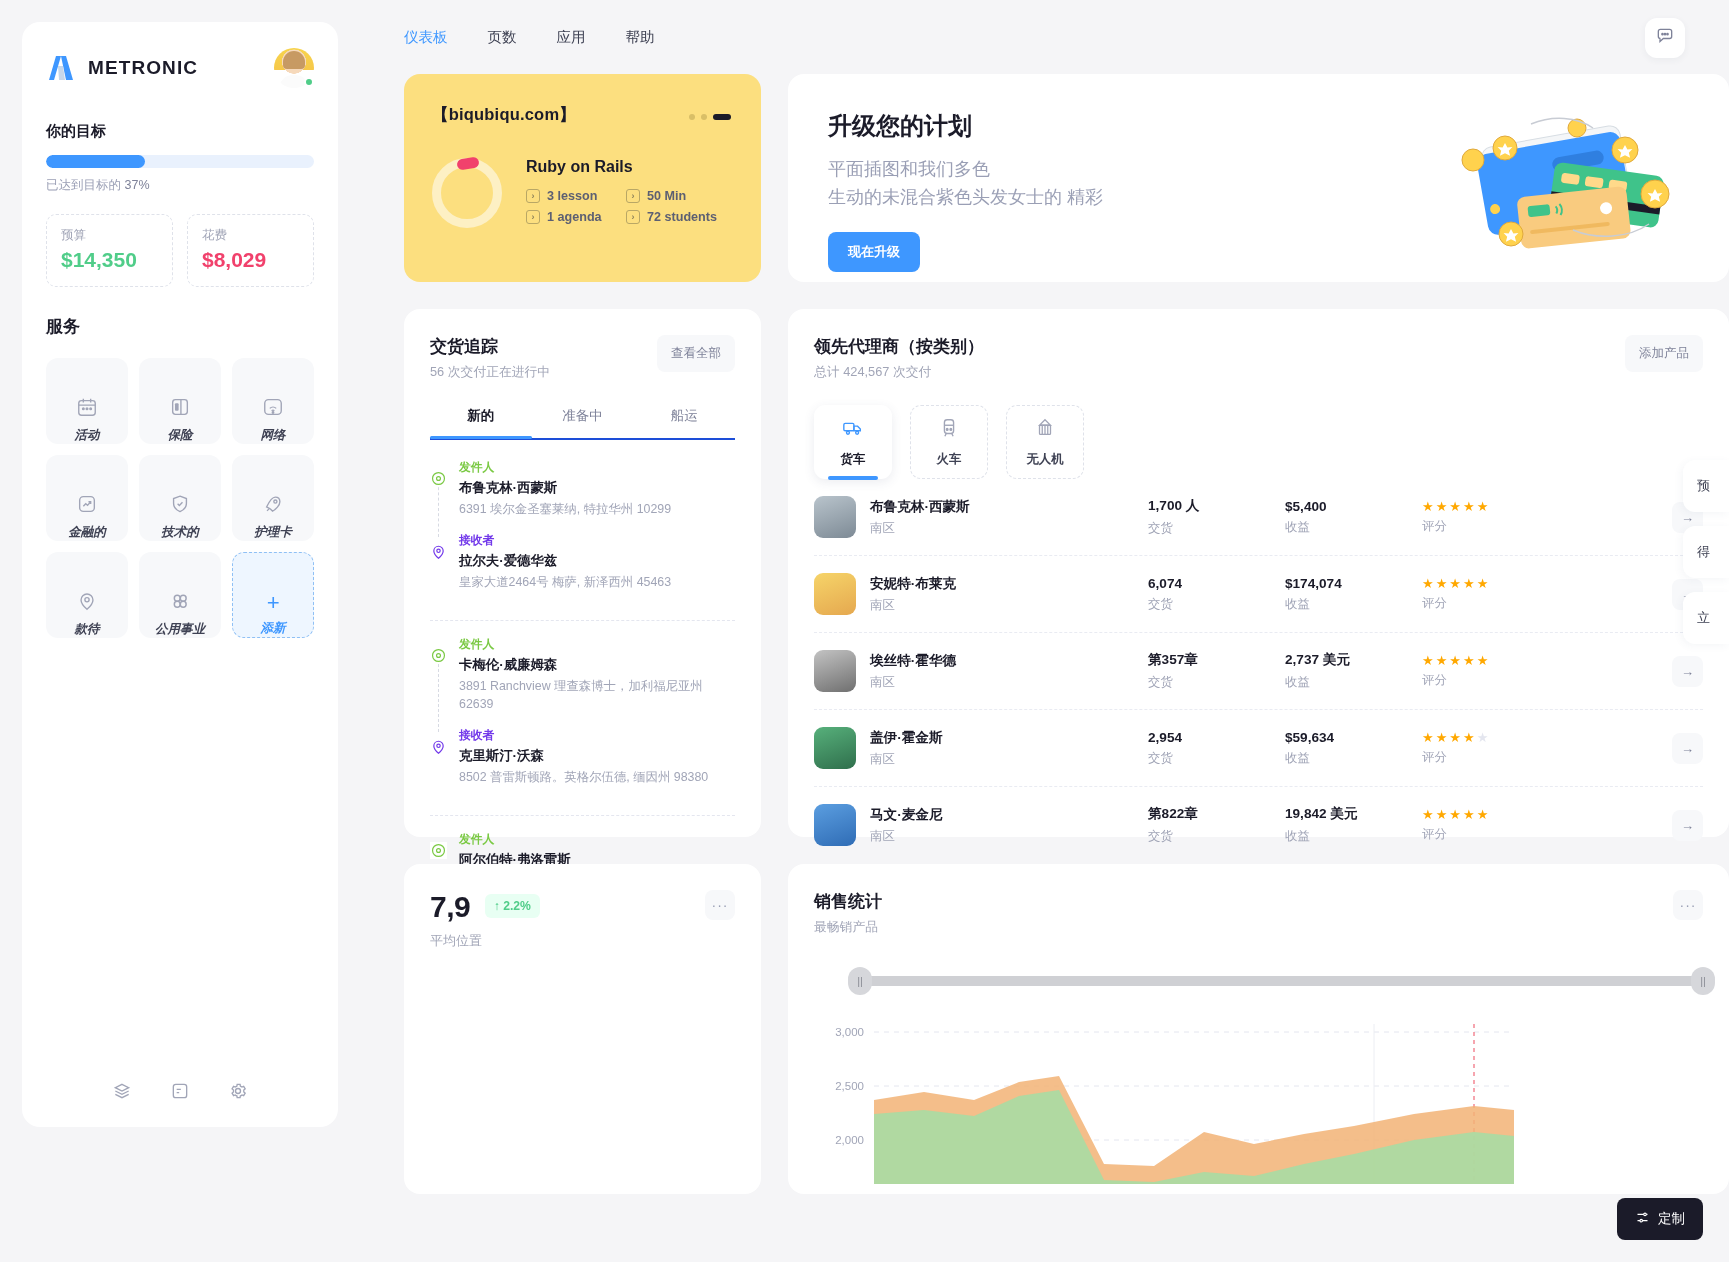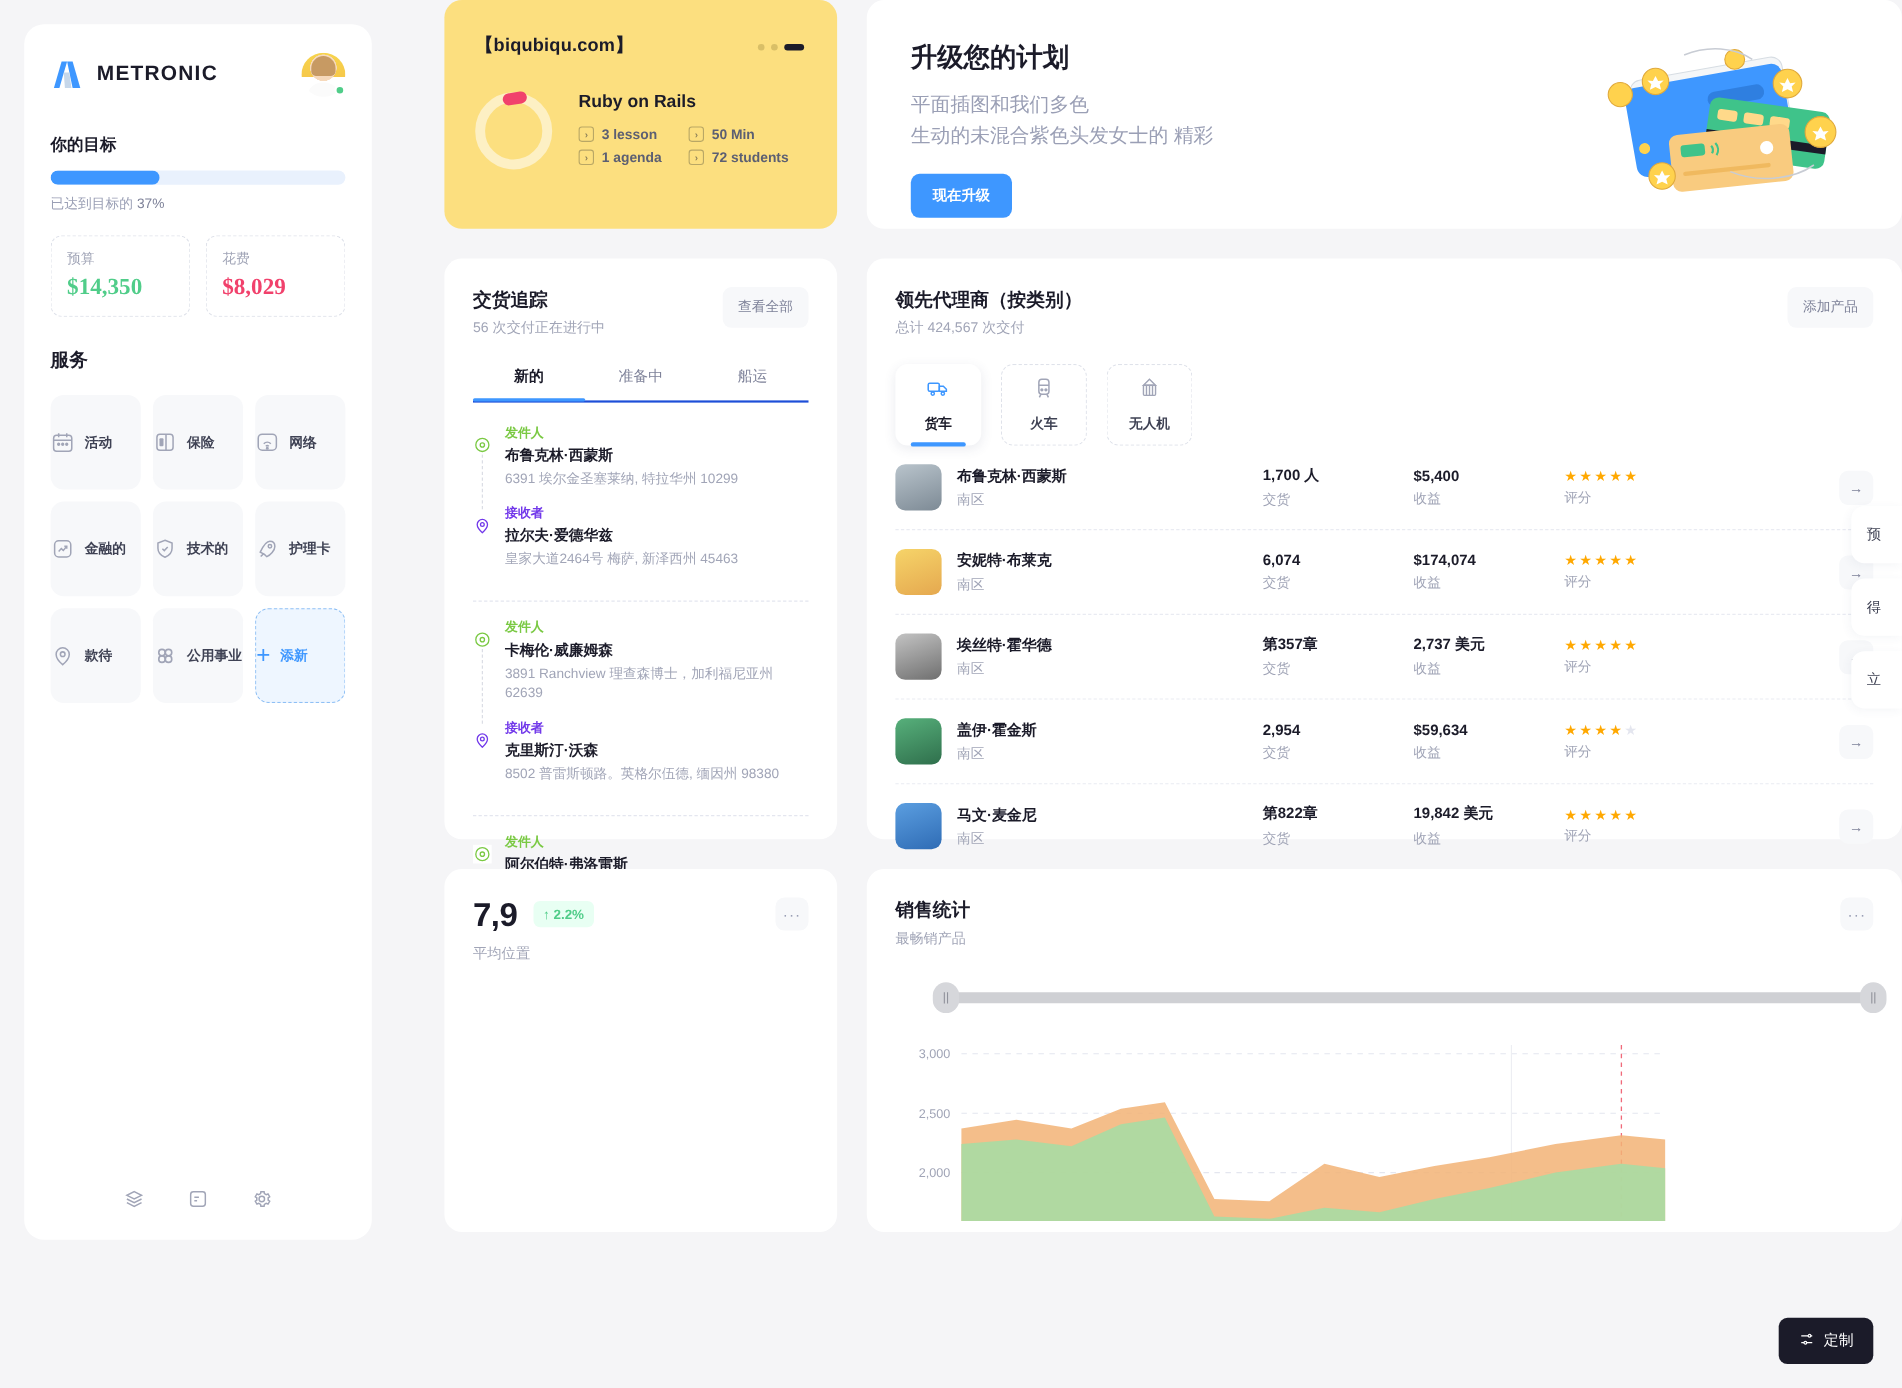--- a/index.html
+++ b/index.html
@@ -46,39 +46,39 @@
     position:absolute; right:0px; bottom:1px; width:10px; height:10px;
     border-radius:50%; background:#50cd89; border:2px solid #fff;
   }
   .goal-title { margin-top: 34px; font-size: 15px; font-weight: 700; color: #1b1b29; }
   .progress-track {
     margin-top: 14px; height: 13px; background: #e9f1fd; border-radius: 7px; overflow: hidden;
   }
   .progress-fill { height: 100%; width: 37%; background: #3e97ff; border-radius: 7px; }
   .goal-caption { margin-top: 9px; font-size: 12.5px; color: #9a9fb5; }
   .goal-caption b { color: #7e8299; font-weight: 400; }
-  .stat-row { display: flex; gap: 14px; margin-top: 20px; font-family: Liberation Serif, serif; }
+  .stat-row { display: flex; gap: 14px; margin-top: 20px; }
   .stat-box {
     flex: 1; border: 1px dashed #dfe2ea; border-radius: 10px;
     padding: 12px 14px 14px 14px;
   }
   .stat-label { font-size: 12.5px; color: #a1a5b7; margin-bottom: 4px; }
   .stat-value { font-size: 21px; font-weight: 700; }
   .stat-value.green { color: #50cd89; }
   .stat-value.red { color: #f1416c; }
 
   .services-title { margin-top: 28px; font-size: 17px; font-weight: 700; color: #1b1b29; }
   .services-grid {
     margin-top: 20px; display: grid; grid-template-columns: repeat(3, 1fr);
     gap: 11px;
   }
   .service-tile {
     background: #f7f8fa; border-radius: 12px; height: 86px;
-    display: flex; flex-direction: row; align-items: center; justify-content: flex-start;
-    gap: 9px; cursor: pointer;
+    display: flex; flex-direction: column; align-items: center; justify-content: flex-end;
+    gap: 9px; cursor: pointer; font-style: italic;
   }
   .service-tile.add { background: #eef6ff; border: 1px dashed #8fc0f5; }
   .service-tile .tile-label { font-size: 12.5px; font-weight: 600; color: #3f4254; }
   .service-tile.add .tile-label { color: #3e97ff; }
   .service-tile svg { display: block; }
   .plus-glyph { font-size: 22px; color: #3e97ff; line-height: 16px; font-weight: 400; }
 
   .sidebar-footer {
     position: absolute; left: 0; right: 0; bottom: 22px;
     display: flex; justify-content: center; gap: 38px;
@@ -423,20 +423,38 @@
         <svg width="20" height="20" viewBox="0 0 24 24" fill="none" stroke="#a1a5b7" stroke-width="1.6">
           <circle cx="12" cy="12" r="3"></circle>
           <path d="M19 12a7 7 0 0 0-.1-1.2l1.7-1.3-1.8-3-2 .8a7 7 0 0 0-2-1.2L14.5 4h-3.5l-.3 2.1a7 7 0 0 0-2 1.2l-2-.8-1.8 3L6.6 10.8A7 7 0 0 0 6.5 12a7 7 0 0 0 .1 1.2l-1.7 1.3 1.8 3 2-.8a7 7 0 0 0 2 1.2l.3 2.1h3.5l.3-2.1a7 7 0 0 0 2-1.2l2 .8 1.8-3-1.7-1.3z"></path>
         </svg>
       </span>
     </div>
   </aside>
 
   <main class="main">
 
+    <div class="topbar">
+      <nav class="nav">
+        <span class="nav-item active">仪表板</span>
+        <span class="nav-item">页数</span>
+        <span class="nav-item">应用</span>
+        <span class="nav-item">帮助</span>
+      </nav>
+      <div class="chat-fab">
+        <span>
+          <svg width="20" height="20" viewBox="0 0 24 24" fill="none" stroke="#7e8299" stroke-width="1.6">
+            <path d="M4 6.5A2.5 2.5 0 0 1 6.5 4h11A2.5 2.5 0 0 1 20 6.5v6A2.5 2.5 0 0 1 17.5 15H10l-4 3.5V15H6.5A2.5 2.5 0 0 1 4 12.5z"></path>
+            <circle cx="9" cy="9.8" r=".8" fill="#7e8299"></circle>
+              <circle cx="12" cy="9.8" r=".8" fill="#7e8299"></circle>
+              <circle cx="15" cy="9.8" r=".8" fill="#7e8299"></circle>
+          </svg>
+        </span>
+      </div>
+    </div>
 
     <div class="content">
 
       <div class="row">
         <div class="col-left">
           <div class="course-card">
             <div class="course-site">【biqubiqu.com】</div>
             <div class="dots">
               <span class="dot"></span>
               <span class="dot"></span>

